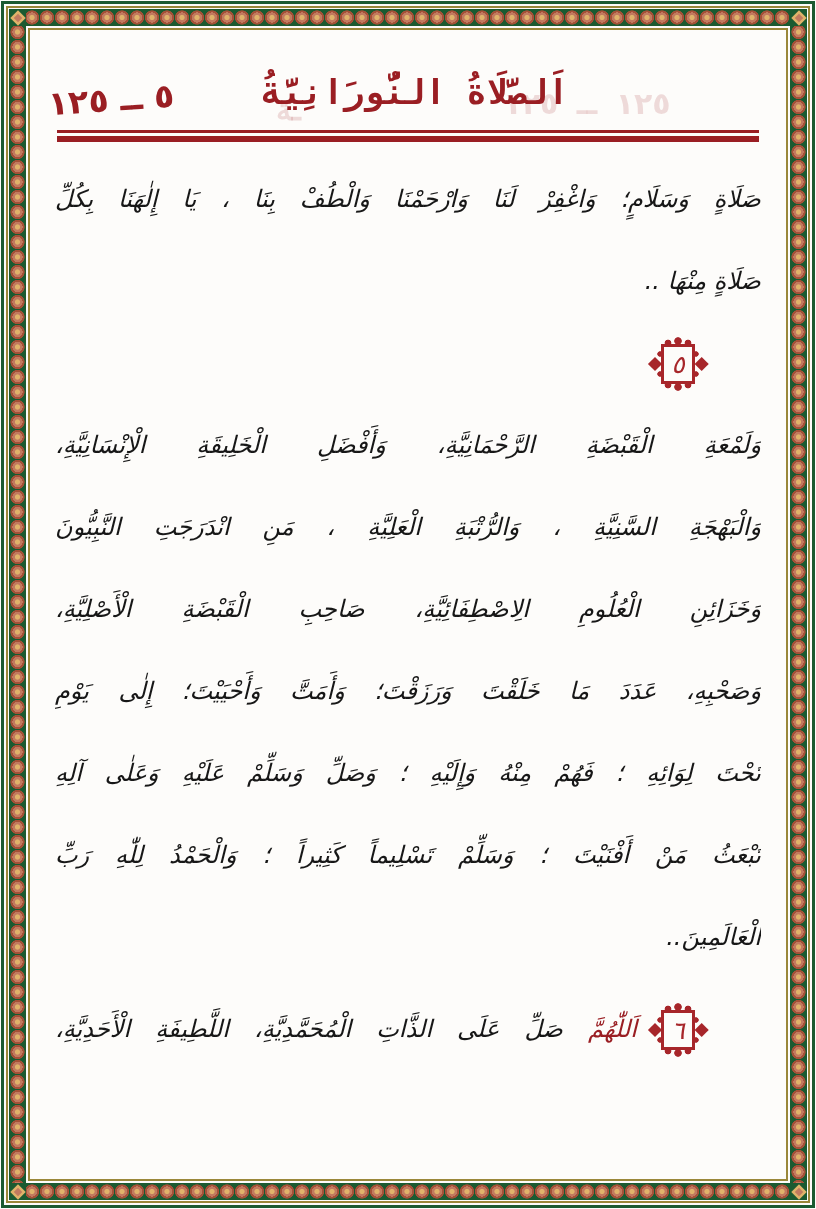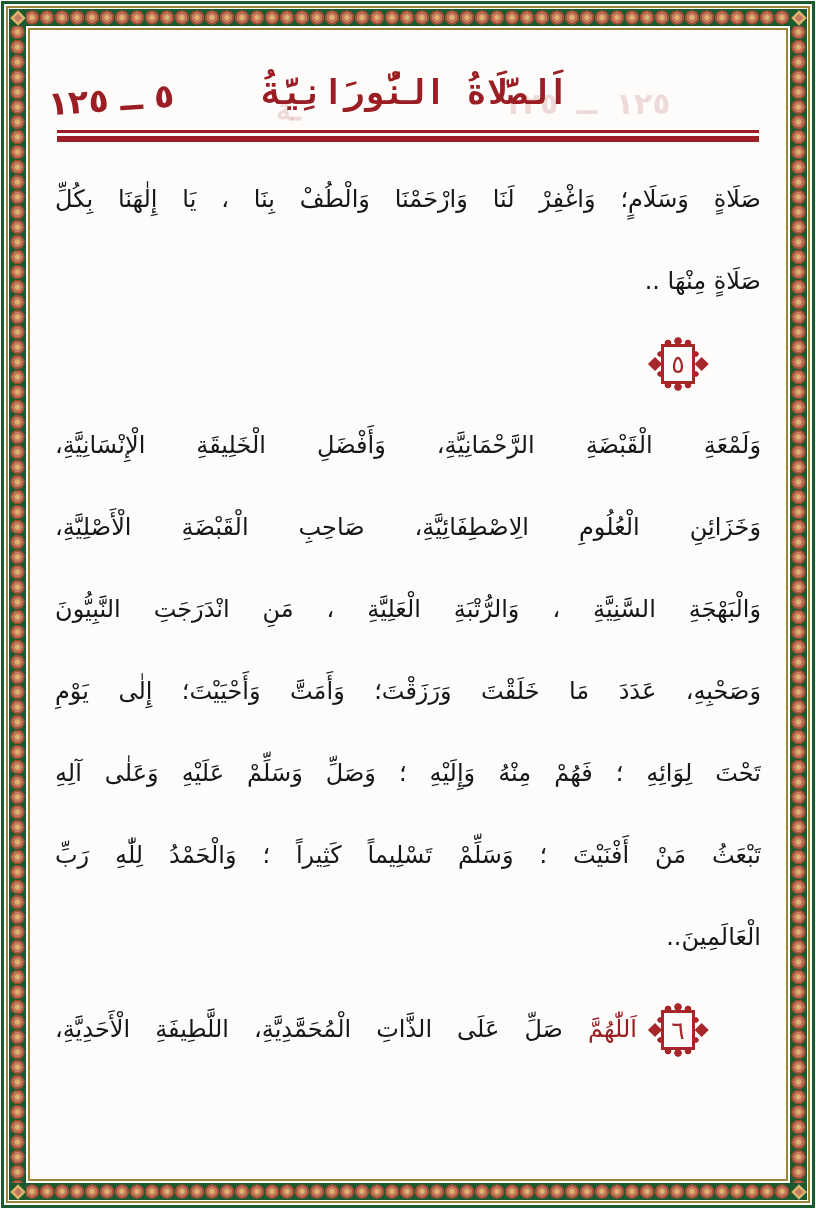--- a/index.html
+++ b/index.html
@@ -51,21 +51,21 @@
     font-size:30px;font-weight:bold;color:var(--ghost);font-family:Liberation Serif, serif;}
   .page-title{position:absolute;top:72px;left:50%;transform:translateX(-50%);margin-left:7px;
     direction:rtl;white-space:nowrap;font-size:34px;font-weight:bold;color:var(--maroon);font-family:Liberation Mono, monospace;}
   .page-label{position:absolute;top:80px;left:48px;direction:rtl;white-space:nowrap;
     font-size:33px;font-weight:bold;color:var(--maroon);transform:rotate(-4deg);}
   .rule{position:absolute;left:57px;width:702px;background:var(--maroon);}
   .rule-thin{top:130px;height:3px;}
   .rule-thick{top:136px;height:6px;}
 
   
-  .body-text{position:absolute;left:55px;top:158px;width:706px;direction:rtl;color:var(--ink);}
+  .body-text{position:absolute;left:55px;top:158px;width:706px;direction:rtl;color:var(--ink);font-style:italic;}
   .line{height:82px;line-height:82px;font-size:24px;text-align:justify;text-align-last:justify;
     overflow:hidden;}
   .line.short{text-align:center;text-align-last:right;}
   .line.marked{text-indent:50px;}
   .line.gap{margin-top:10px;}
   .red-word{color:var(--maroon);}
 
   
   .med{position:relative;display:inline-flex;align-items:center;justify-content:center;
     width:62px;height:54px;vertical-align:middle;margin:0 2px 0 10px;text-indent:0;
@@ -112,22 +112,22 @@
   <div class="rule rule-thin"></div>
   <div class="rule rule-thick"></div>
 
   <div class="body-text">
       <div class="line"><span>صَلَاةٍ وَسَلَامٍ؛ وَاغْفِرْ لَنَا وَارْحَمْنَا وَالْطُفْ بِنَا ، يَا إِلٰهَنَا بِكُلِّ</span></div>
       <div class="line short"><span>صَلَاةٍ مِنْهَا ..</span></div>
       <div class="line marked"><span class="med">
           <span class="med-num">٥</span>
         </span></div>
       <div class="line"><span>وَلَمْعَةِ الْقَبْضَةِ الرَّحْمَانِيَّةِ، وَأَفْضَلِ الْخَلِيقَةِ الْإِنْسَانِيَّةِ،</span></div>
+      <div class="line"><span>وَالْبَهْجَةِ السَّنِيَّةِ ، وَالرُّتْبَةِ الْعَلِيَّةِ ، مَنِ انْدَرَجَتِ النَّبِيُّونَ</span></div>
       <div class="line"><span>وَخَزَائِنِ الْعُلُومِ الِاصْطِفَائِيَّةِ، صَاحِبِ الْقَبْضَةِ الْأَصْلِيَّةِ،</span></div>
-      <div class="line"><span>وَالْبَهْجَةِ السَّنِيَّةِ ، وَالرُّتْبَةِ الْعَلِيَّةِ ، مَنِ انْدَرَجَتِ النَّبِيُّونَ</span></div>
       <div class="line"><span>وَصَحْبِهِ، عَدَدَ مَا خَلَقْتَ وَرَزَقْتَ؛ وَأَمَتَّ وَأَحْيَيْتَ؛ إِلٰى يَوْمِ</span></div>
       <div class="line"><span>تَحْتَ لِوَائِهِ ؛ فَهُمْ مِنْهُ وَإِلَيْهِ ؛ وَصَلِّ وَسَلِّمْ عَلَيْهِ وَعَلٰى آلِهِ</span></div>
       <div class="line"><span>تَبْعَثُ مَنْ أَفْنَيْتَ ؛ وَسَلِّمْ تَسْلِيماً كَثِيراً ؛ وَالْحَمْدُ لِلّٰهِ رَبِّ</span></div>
       <div class="line short"><span>الْعَالَمِينَ..</span></div>
       <div class="line marked gap"><span class="med">
           <span class="med-num">٦</span>
         </span><span class="red-word">اَللّٰهُمَّ </span><span>صَلِّ عَلَى الذَّاتِ الْمُحَمَّدِيَّةِ، اللَّطِيفَةِ الْأَحَدِيَّةِ،</span></div>
     </div>
 
 </div>

